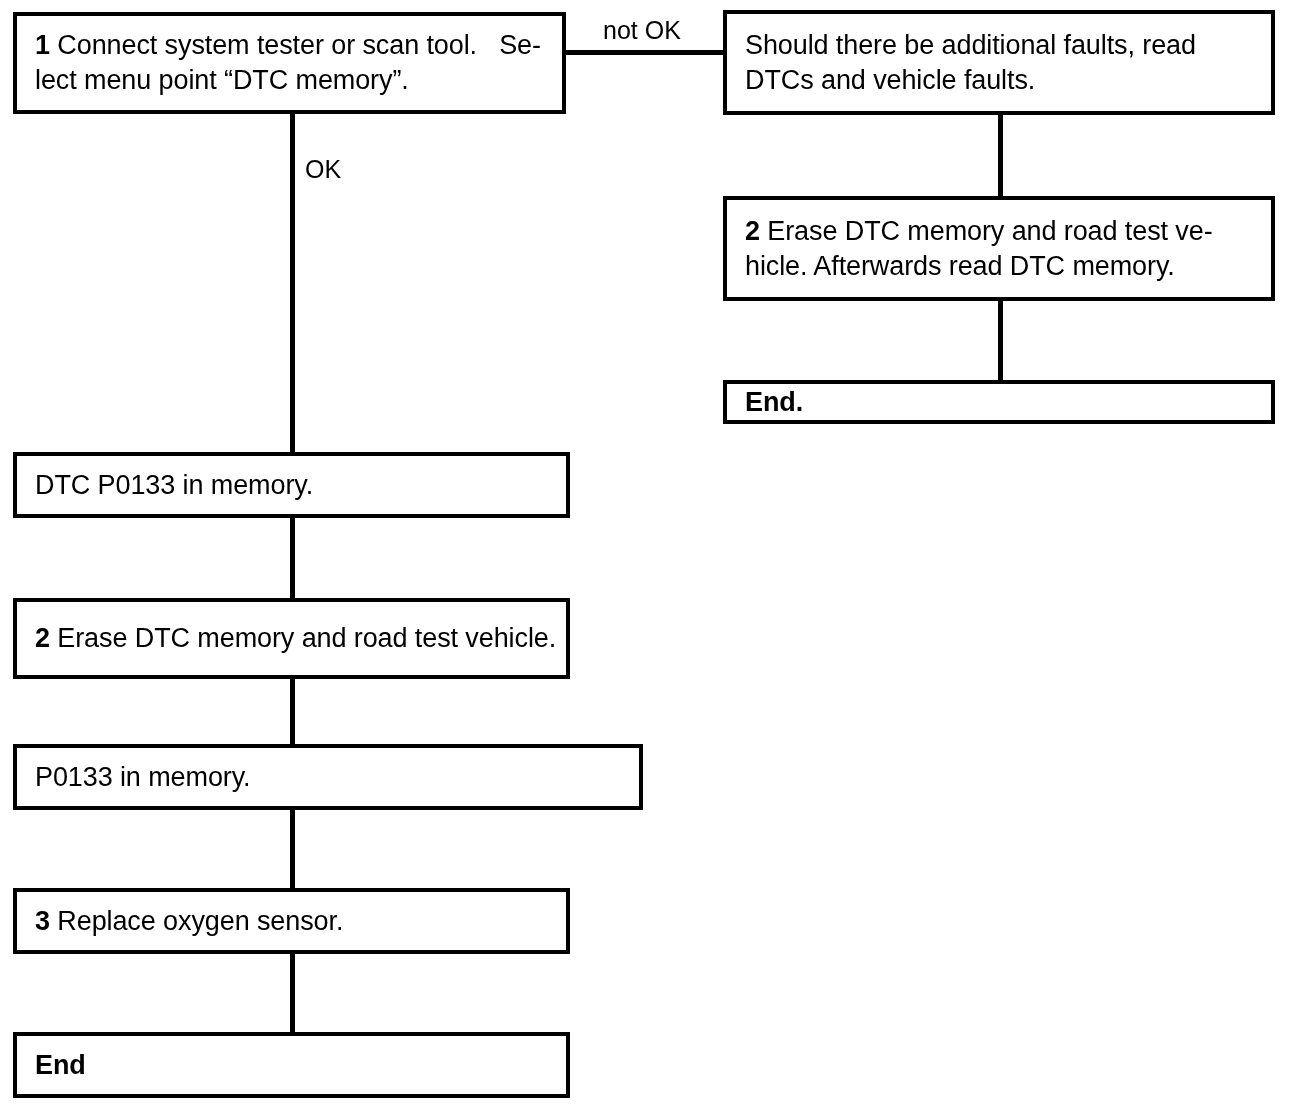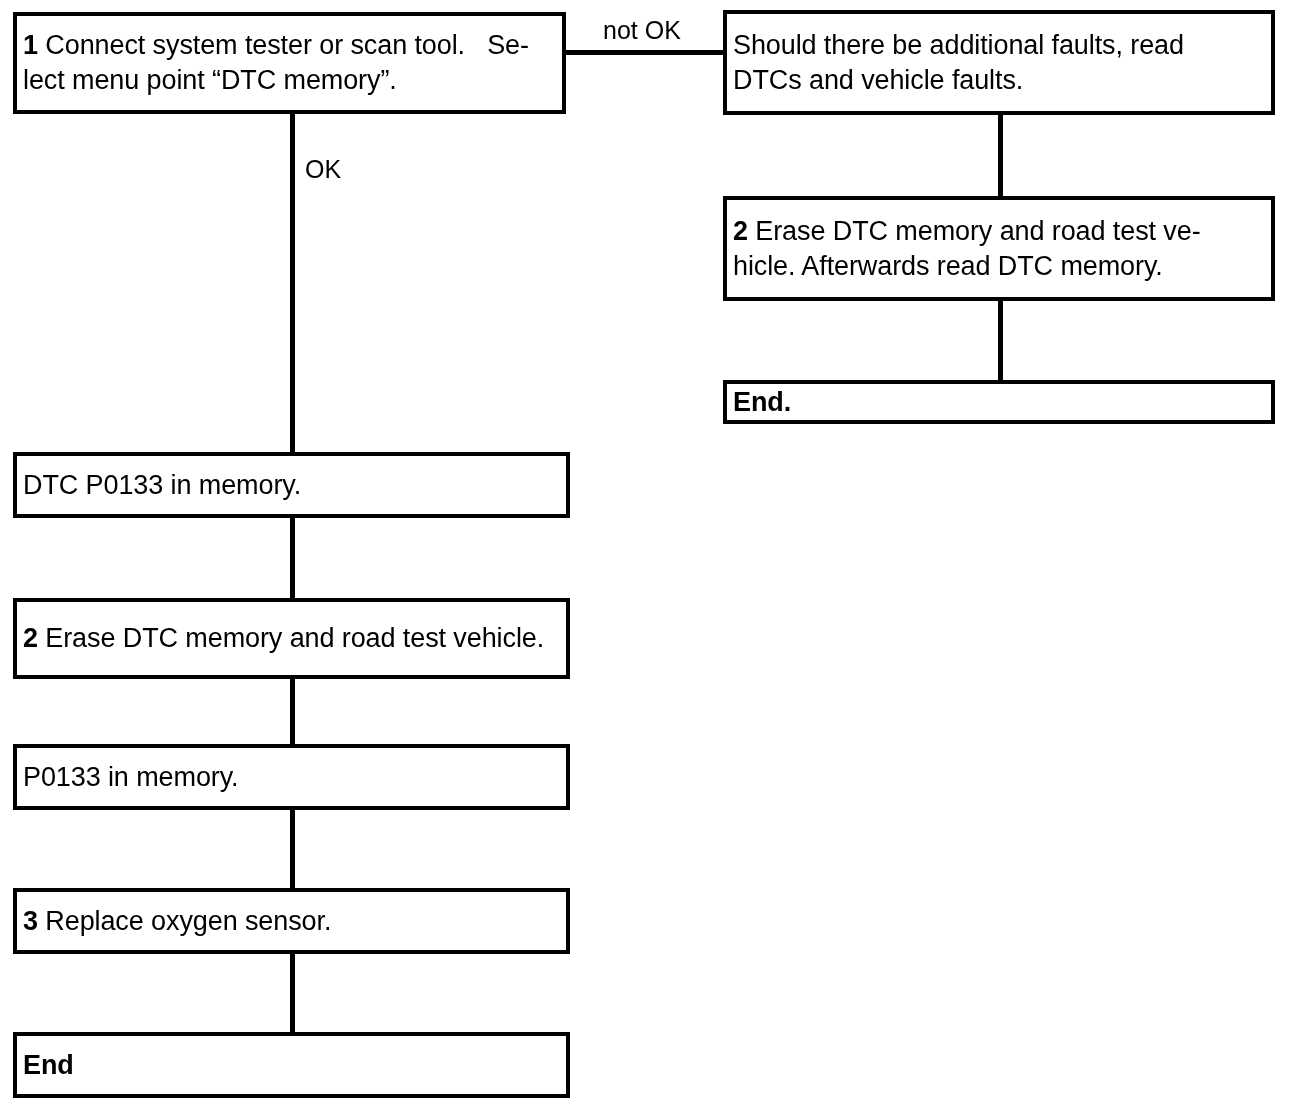--- a/index.html
+++ b/index.html
@@ -27,21 +27,21 @@
     display: flex;
     flex-direction: column;
     justify-content: center;
     z-index: 2;
   }
   .node .line {
     display: block;
     font-size: 27px;
     line-height: 35px;
     letter-spacing: -0.1px;
-    padding-left: 6px;
+    padding-left: 18px;
     white-space: pre;
   }
   .node .line b,
   .node .line .num {
     font-weight: bold;
   }
   .node.bold-text .line {
     font-weight: bold;
   }
   .connector {
@@ -91,21 +91,21 @@
   </div>
 
   <div class="node" style="left:13px; top:452px; width:557px; height:66px;">
     <span class="line">DTC P0133 in memory.</span>
   </div>
 
   <div class="node" style="left:13px; top:598px; width:557px; height:81px;">
     <span class="line"><b class="num">2</b><span> Erase DTC memory and road test vehicle.</span></span>
   </div>
 
-  <div class="node" style="left:13px; top:744px; width:557px; height:66px;">
+  <div class="node" style="left:13px; top:744px; width:630px; height:66px;">
     <span class="line">P0133 in memory.</span>
   </div>
 
   <div class="node" style="left:13px; top:888px; width:557px; height:66px;">
     <span class="line"><b class="num">3</b><span> Replace oxygen sensor.</span></span>
   </div>
 
   <div class="node bold-text" style="left:13px; top:1032px; width:557px; height:66px;">
     <span class="line">End</span>
   </div>

